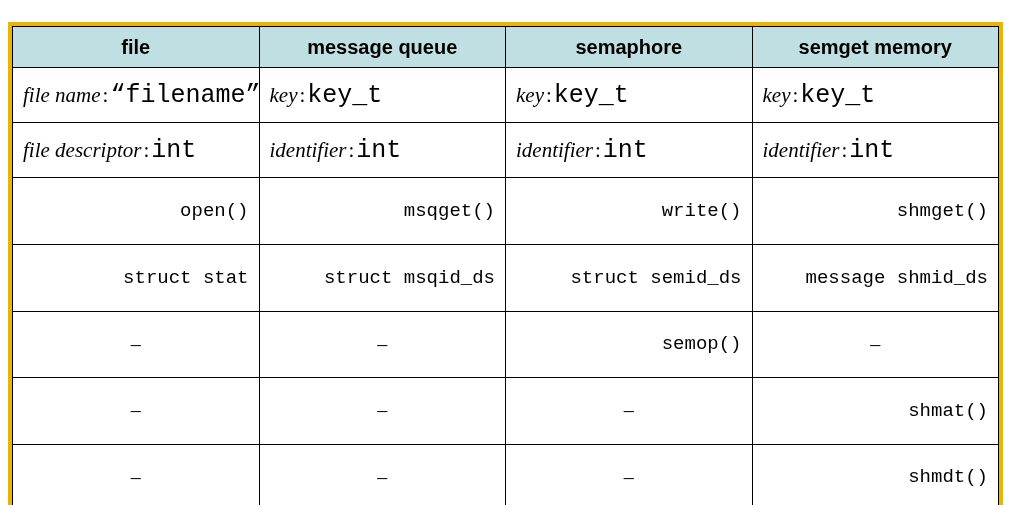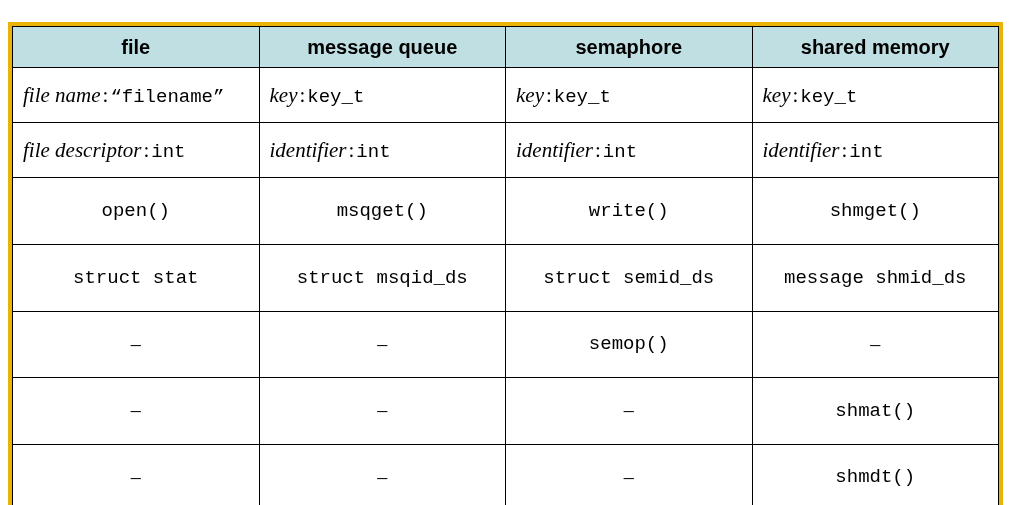--- a/index.html
+++ b/index.html
@@ -68,34 +68,33 @@
   }
   .attr-sep {
     font-family: "Liberation Serif", serif;
     font-style: normal;
     font-size: 21px;
     padding: 0 2px;
   }
   .attr-value {
     font-family: "Liberation Mono", monospace;
     font-style: normal;
-    font-size: 19px;
+    font-size: 25px;
     letter-spacing: 0px;
   }
 
   
   tr.api-row td {
     height: 46px;
     font-family: "Liberation Mono", monospace;
     font-size: 19px;
-    text-align: center;
+    text-align: right;
     color: #000000;
   }
   tr.api-row td.center-cell {
-    text-align: center;
   }
   tr.api-row td.dash-cell {
     text-align: center;
     font-family: "Liberation Serif", serif;
     font-size: 20px;
   }
   tr.api-row.last-row td {
     border-bottom: none;
   }
   .cell-text { display: inline; }
@@ -103,21 +102,21 @@
 </head>
 <body>
 
 <div class="table-frame">
   <table class="ipc-table">
     <thead>
       <tr>
         <th>file</th>
         <th>message queue</th>
         <th>semaphore</th>
-        <th>shared memory</th>
+        <th>semget memory</th>
       </tr>
     </thead>
     <tbody>
 
       <tr class="attr-row">
         <td>
           <span class="attr-label">file name</span><span class="attr-sep">:</span><span class="attr-value">“filename”</span>
         </td>
         <td>
           <span class="attr-label">key</span><span class="attr-sep">:</span><span class="attr-value">key_t</span>

